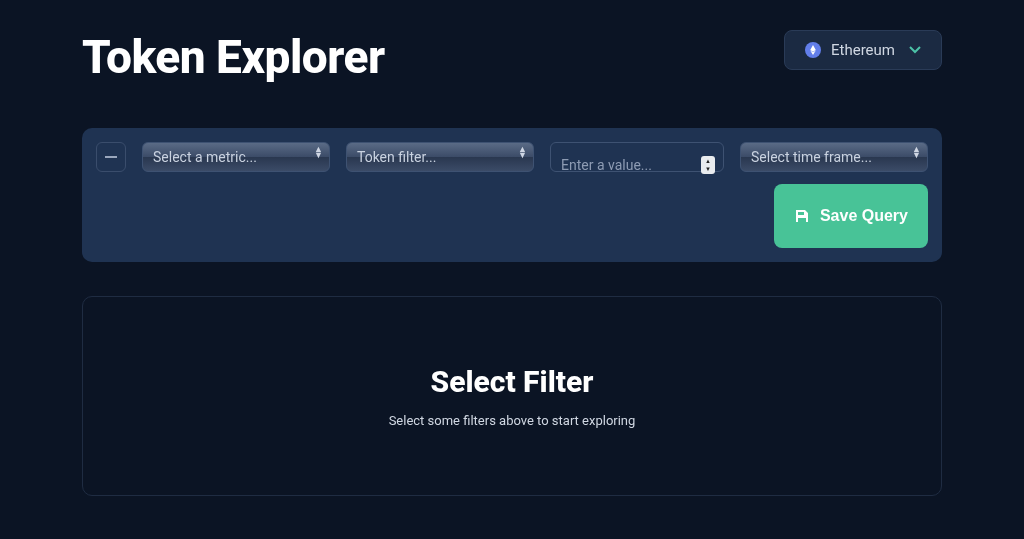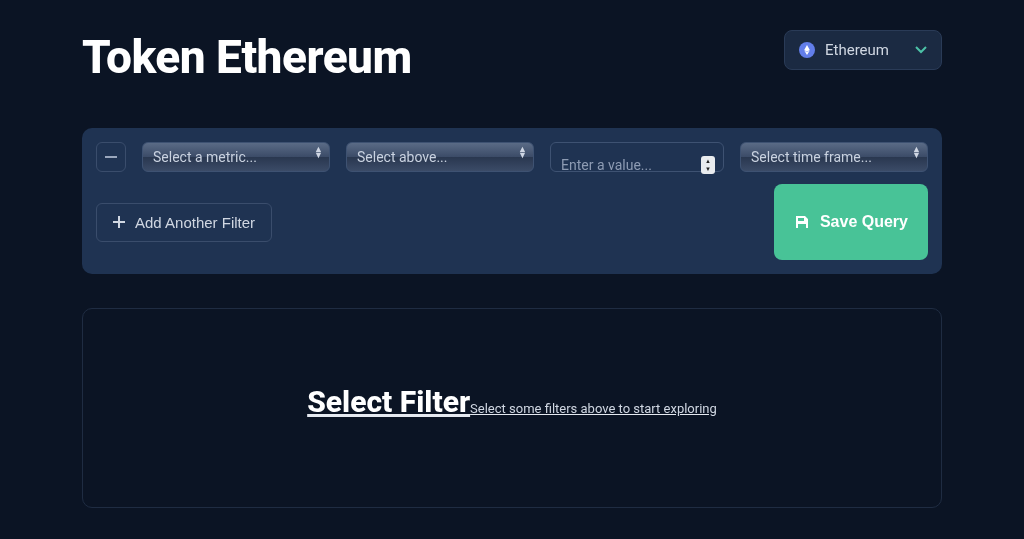--- a/index.html
+++ b/index.html
@@ -26,21 +26,21 @@
     letter-spacing: -0.5px;
     color: #ffffff;
   }
   .network-select {
     display: flex;
     align-items: center;
     gap: 10px;
     background: #1b2a42;
     border: 1px solid #2a3b57;
     border-radius: 8px;
-    padding: 10px 14px;
+    padding: 10px 20px;
     min-width: 158px;
     cursor: pointer;
     color: #d0d7e2;
     font-size: 15px;
   }
   .network-select .eth-icon {
     width: 16px; height: 16px;
     border-radius: 50%;
     background: #627eea;
     display: flex; align-items: center; justify-content: center;
@@ -140,21 +140,21 @@
     font-size: 15px;
     cursor: pointer;
   }
   .spacer { flex: 1; }
   .save-btn, .run-btn {
     display: flex;
     align-items: center;
     gap: 10px;
     border: none;
     border-radius: 8px;
-    padding: 29px 20px;
+    padding: 23px 20px;
     font-size: 16px;
     font-weight: 600;
     color: #ffffff;
     background: #48c397;
     cursor: pointer;
   }
   .run-btn .badge {
     background: #e9ecef;
     color: #2a6b57;
     font-size: 12px;
@@ -162,44 +162,43 @@
     width: 18px; height: 18px;
     border-radius: 4px;
     display: flex; align-items: center; justify-content: center;
   }
   .results-panel {
     margin-top: 34px;
     border: 1px solid #1f2c42;
     border-radius: 10px;
     min-height: 200px;
     display: flex;
-    flex-direction: row;
+    flex-direction: column;
     align-items: center;
     justify-content: center;
     padding: 26px 20px;
-    text-decoration: underline;
   }
   .results-title {
     font-size: 30px;
     font-weight: 800;
     color: #ffffff;
     margin-bottom: 14px;
   }
   .results-sub {
     font-size: 13px;
     color: #d0d7e2;
   }
   .icon-svg { display: block; }
 </style>
 </head>
 <body>
 
 <div class="page">
   <div class="header-row">
-    <h1 class="page-title">Token Ethereum</h1>
+    <h1 class="page-title">Token Explorer</h1>
     <div class="network-select">
       <span class="eth-icon">
         <svg width="10" height="10" viewBox="0 0 12 18">
             <path d="M6 0 L11 9 L6 12 L1 9 Z M6 13 L11 10 L6 18 L1 10 Z" fill="#fff"></path>
           </svg>
       </span>
       <span>Ethereum</span>
       <span class="chev">
         <svg class="icon-svg" width="12" height="8" viewBox="0 0 12 8">
             <path d="M1 1 L6 6 L11 1" fill="none" stroke="currentColor" stroke-width="2"></path>
@@ -218,21 +217,21 @@
 
       <div class="native-select-wrap">
         <span>Select a metric...</span>
         <span class="caret">
           <span>▲</span>
             <span>▼</span>
         </span>
       </div>
 
       <div class="native-select-wrap">
-        <span>Select above...</span>
+        <span>Token filter...</span>
         <span class="caret">
           <span>▲</span>
             <span>▼</span>
         </span>
       </div>
 
       <div class="value-input">
         <span>Enter a value...</span>
         <div class="spinner">
           <span>▲</span>
@@ -243,26 +242,20 @@
       <div class="native-select-wrap">
         <span>Select time frame...</span>
         <span class="caret">
           <span>▲</span>
             <span>▼</span>
         </span>
       </div>
     </div>
 
     <div class="action-row">
-      <button class="add-filter-btn">
-        <svg class="icon-svg" width="12" height="12" viewBox="0 0 12 12">
-            <path d="M5 0h2v5h5v2H7v5H5V7H0V5h5z" fill="currentColor"></path>
-          </svg>
-        <span>Add Another Filter</span>
-      </button>
       <div class="spacer"></div>
       <button class="save-btn">
         <svg class="icon-svg" width="16" height="16" viewBox="0 0 16 16">
             <path d="M2 2h9l3 3v9H2V2zm2 2v3h6V4H4zm0 6v4h8v-4H4z" fill="#fff"></path>
           </svg>
         <span>Save Query</span>
       </button>
     </div>
   </div>
 

